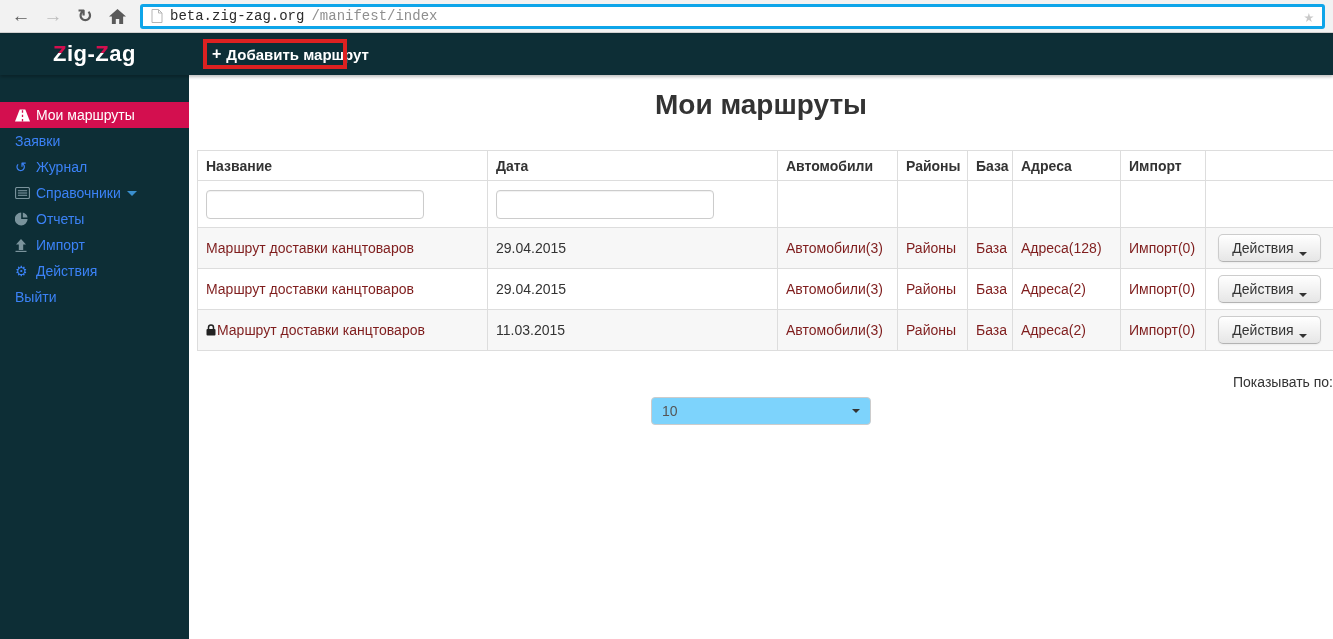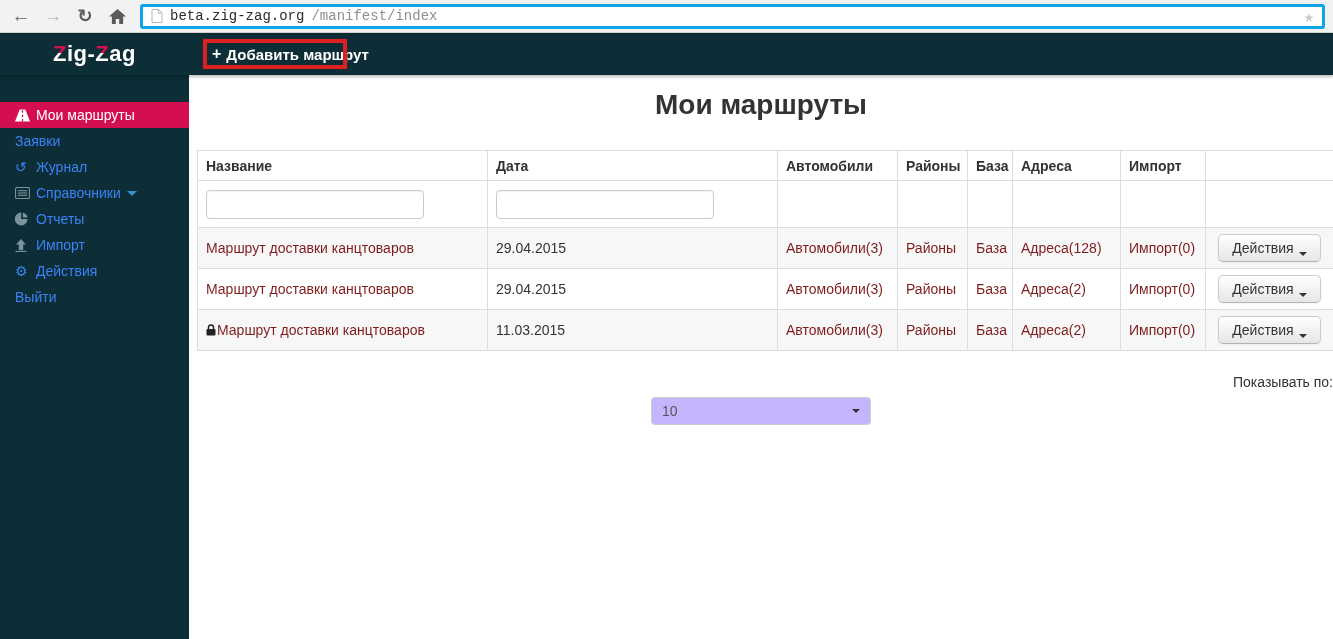--- a/index.html
+++ b/index.html
@@ -72,21 +72,21 @@
     box-shadow:0 1px 2px rgba(0,0,0,.05); }
   .caret-dark { display:inline-block; width:0; height:0;
     border-left:4px solid transparent; border-right:4px solid transparent;
     border-top:4px solid #333; }
   td.actions-cell { text-align:center; padding:6px 4px; }
 
   
   .pager { width:1144px; text-align:right; margin-top:23px; }
   .pager-label { font-size:14px; color:#333; }
   .page-size { width:220px; height:28px; margin:7px auto 0; border:1px solid #ccc;
-    border-radius:4px; background:#c4b5fd; display:flex; align-items:center;
+    border-radius:4px; background:#7dd3fc; display:flex; align-items:center;
     padding:0 10px; font-size:14px; color:#555; cursor:pointer; }
   .page-size .caret-dark { margin-left:auto; }
 </style>
 </head>
 <body>
 
 <div class="chrome">
   <div class="nav-btn">←</div>
   <div class="nav-btn disabled">→</div>
   <div class="nav-btn reload">↻</div>

